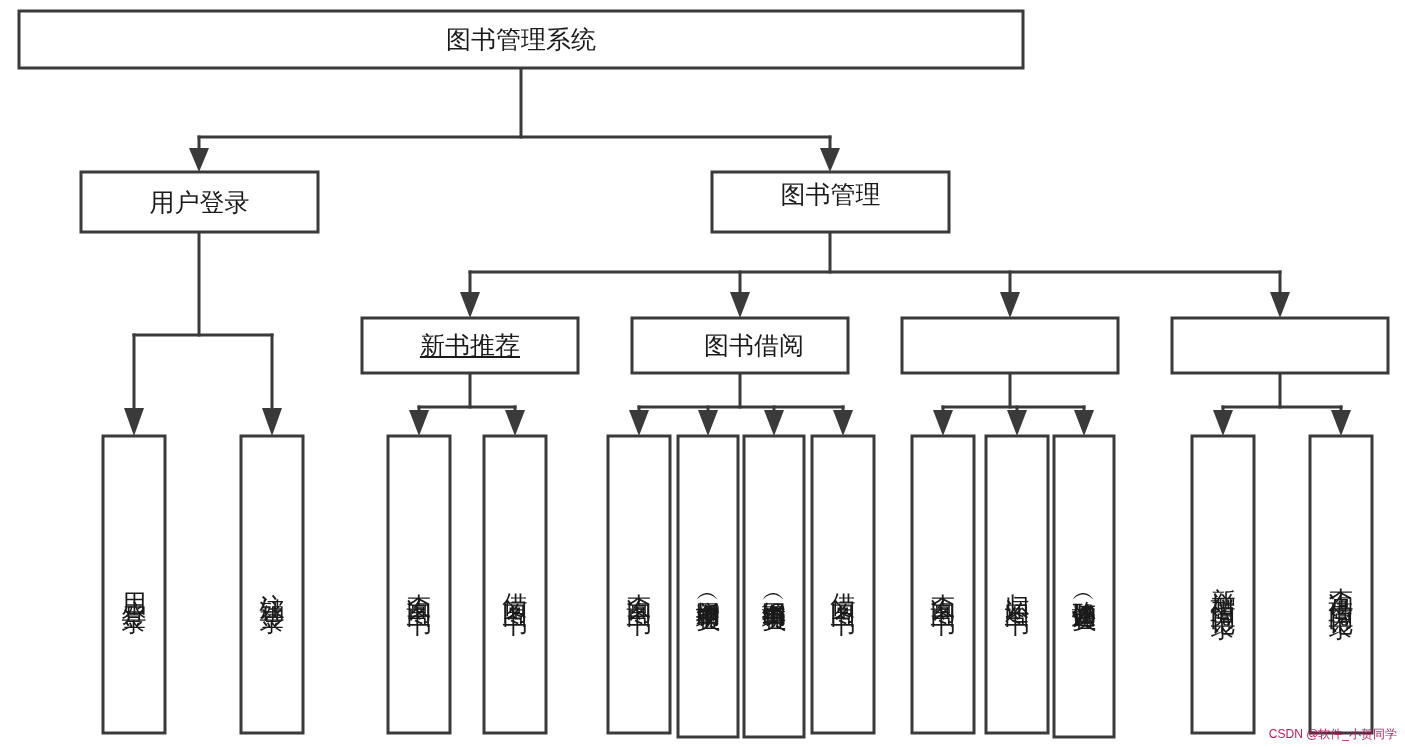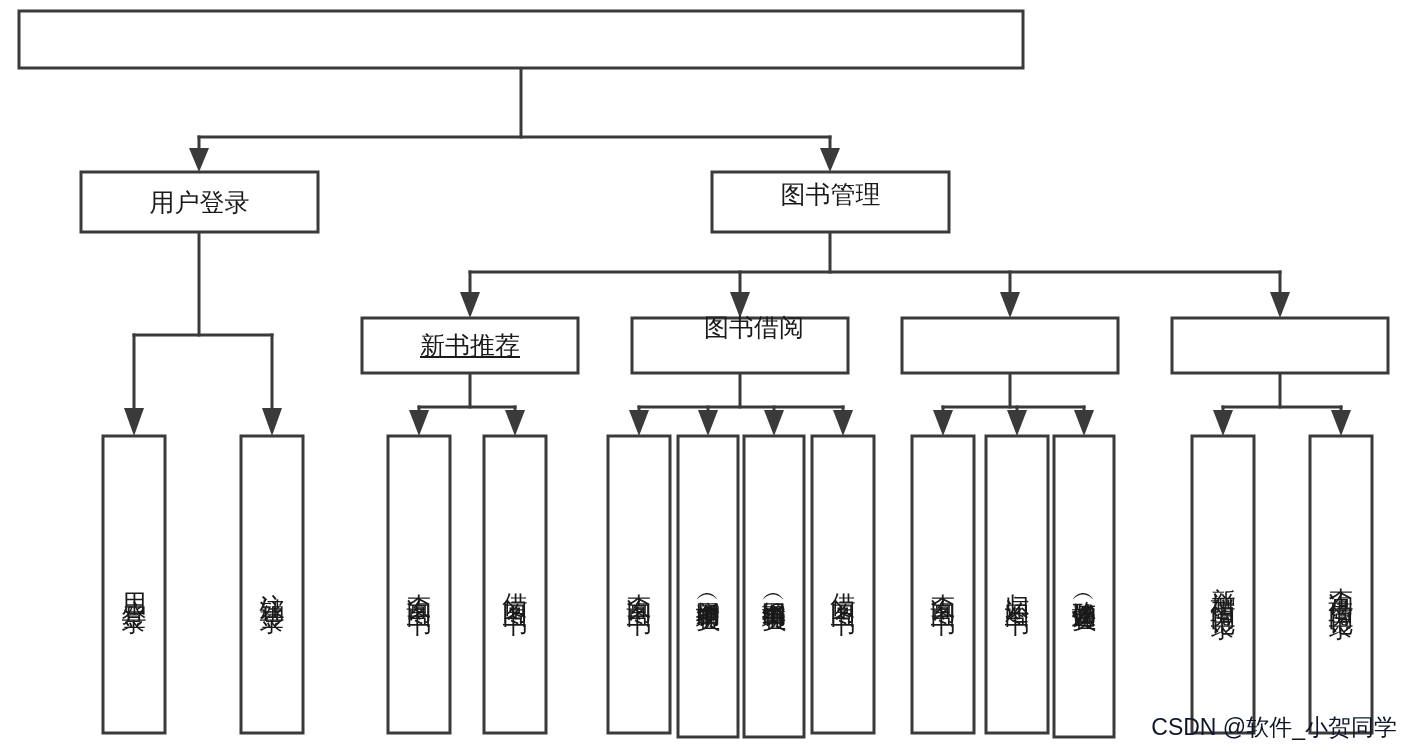--- a/index.html
+++ b/index.html
@@ -67,22 +67,22 @@
     line-height: 1;
   }
   .vert-label.tight {
     letter-spacing: 1px;
     font-size: 24px;
   }
   .watermark {
     position: absolute;
     right: 8px;
     bottom: 4px;
-    font-size: 23px;
-    color: #0f172a;
+    font-size: 12px;
+    color: #be185d;
     font-family: "Liberation Sans", sans-serif;
     white-space: nowrap;
   }
 </style>
 </head>
 <body>
 
 <div id="diagram-root">
 
   <svg id="flow" viewBox="0 0 1405 747">
@@ -171,26 +171,27 @@
 
       <rect class="box-rect" x="912" y="436" width="62" height="297"></rect>
       <rect class="box-rect" x="986" y="436" width="62" height="297"></rect>
       <rect class="box-rect" x="1054" y="436" width="60" height="301"></rect>
 
       <rect class="box-rect" x="1192" y="436" width="62" height="297"></rect>
       <rect class="box-rect" x="1310" y="436" width="62" height="297"></rect>
     </g>
   </svg>
 
+  <div class="node-label root-label" style="left:19px; top:11px; width:1004px; height:57px;">图书管理系统</div>
 
   <div class="node-label horiz-label" style="left:81px; top:172px; width:237px; height:60px;">用户登录</div>
   <div class="node-label horiz-label" style="left:712px; top:172px; width:237px; height:44px;">图书管理</div>
 
   <div class="node-label horiz-label" style="left:362px; top:318px; width:216px; height:55px;text-decoration:underline;">新书推荐</div>
-  <div class="node-label horiz-label" style="left:632px; top:300px; width:244px; height:55px;">图书借阅</div>
+  <div class="node-label horiz-label" style="left:632px; top:318px; width:244px; height:55px;">图书借阅</div>
 
   <div class="node-label" style="left:103px; top:436px; width:62px; height:297px;">
     <span class="vert-label">用户登录</span>
   </div>
   <div class="node-label" style="left:241px; top:436px; width:62px; height:297px;">
     <span class="vert-label">注销登录</span>
   </div>
 
   <div class="node-label" style="left:388px; top:436px; width:62px; height:297px;">
     <span class="vert-label">查询图书</span>

